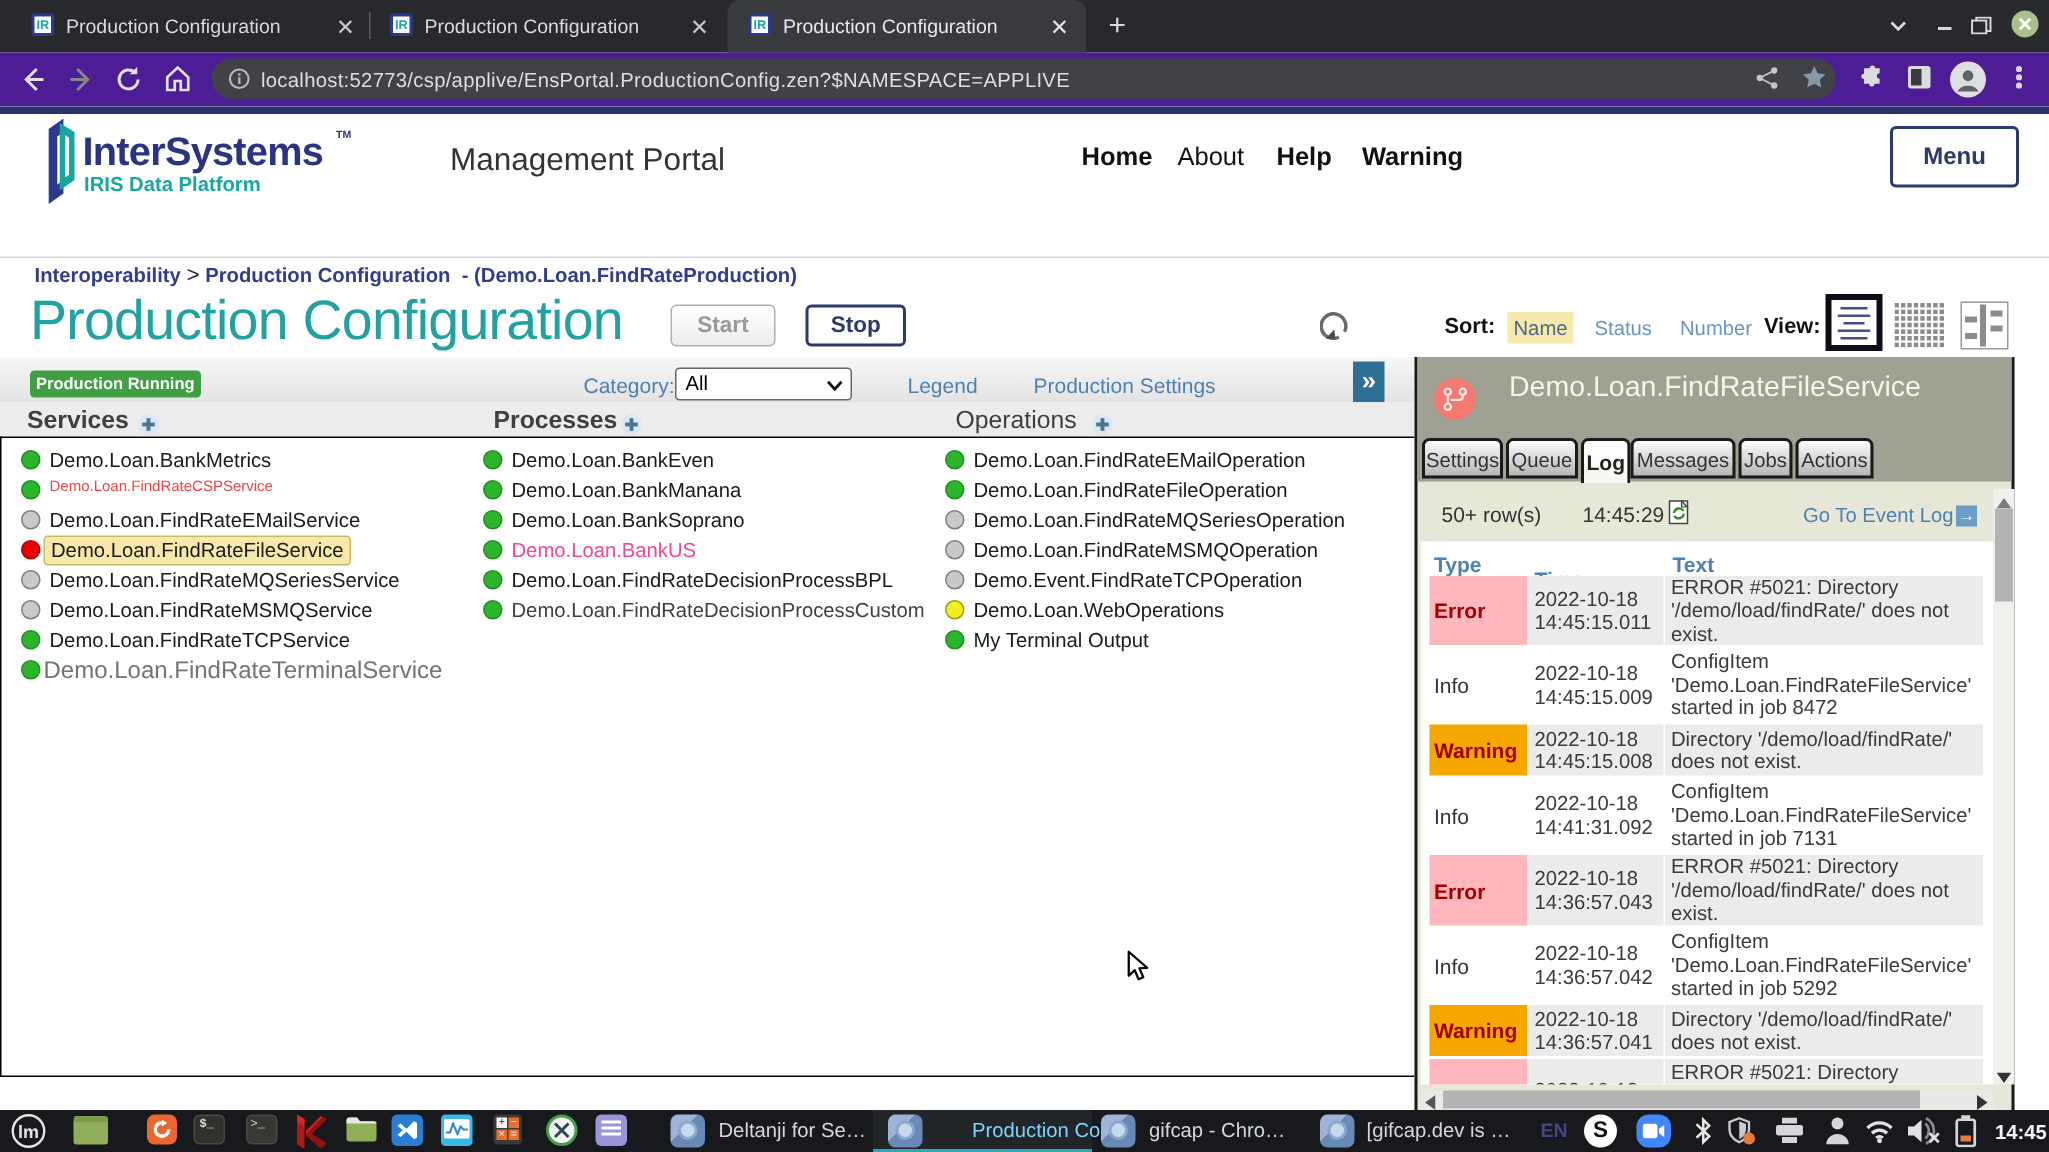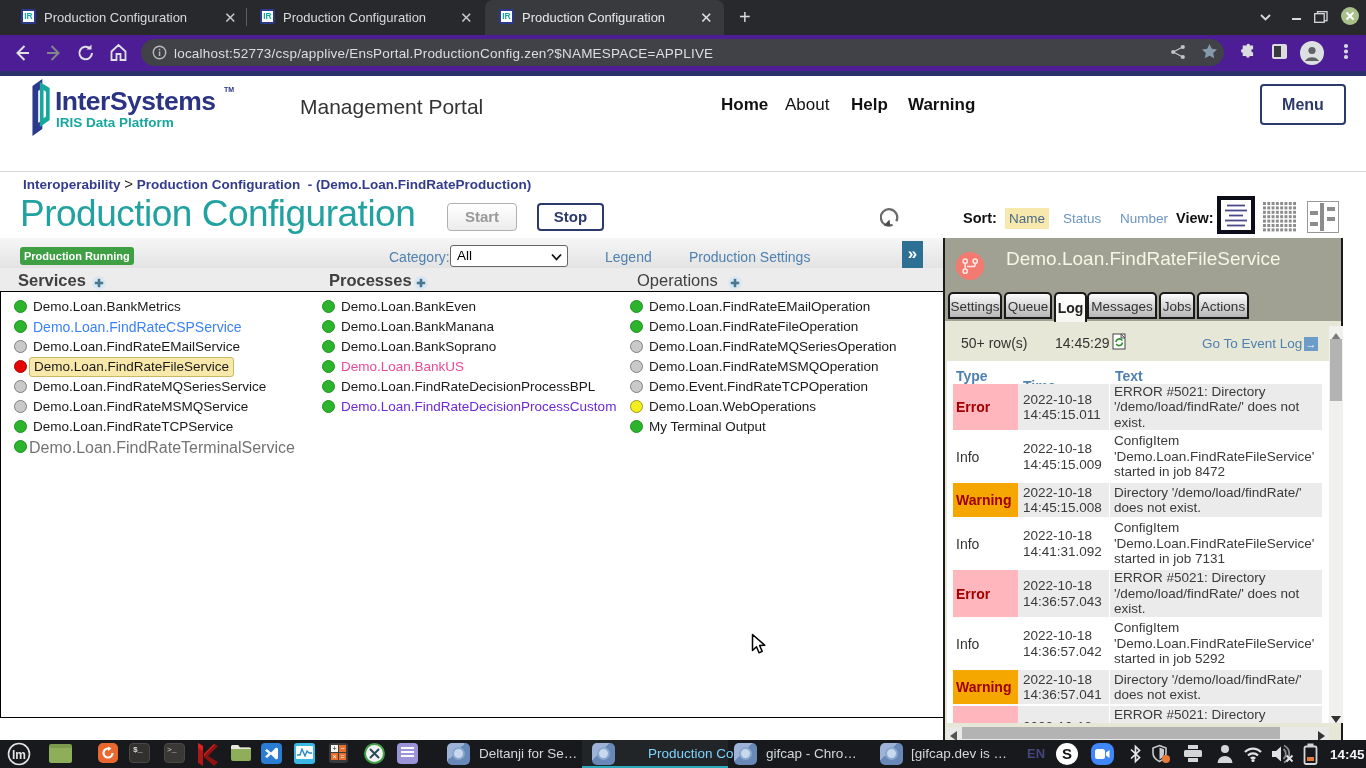--- a/index.html
+++ b/index.html
@@ -240,21 +240,21 @@
       <rect x="5.7" y="2.8" width="2.6" height="8.4" fill="#48788f"></rect>
       <rect x="2.8" y="5.7" width="8.4" height="2.6" fill="#48788f"></rect>
     </svg>
 
   <div class="abs" style="left:0;top:220px;width:943px;height:427px;background:#fff;border-top:1.5px solid #000;border-left:1.5px solid #000;border-bottom:1.5px solid #000" id="diagram"></div>
 
   <div id="items">
   <div class="abs" style="left:14px;top:229px;width:13px;height:13px;border-radius:50%;background:#2db42d;border:1px solid #1f8f1f"></div>
   <div class="abs" style="left:33px;top:228px;font-size:13.5px;color:#1a1a1a">Demo.Loan.BankMetrics</div>
   <div class="abs" style="left:14px;top:249px;width:13px;height:13px;border-radius:50%;background:#2db42d;border:1px solid #1f8f1f"></div>
-  <div class="abs" style="left:33px;top:248px;font-size:14px;color:#3b82f6">Demo.Loan.FindRateCSPService</div>
+  <div class="abs" style="left:33px;top:248px;font-size:10px;color:#ef4444">Demo.Loan.FindRateCSPService</div>
   <div class="abs" style="left:14px;top:269px;width:13px;height:13px;border-radius:50%;background:#c9c9c9;border:1px solid #7e7e7e"></div>
   <div class="abs" style="left:33px;top:268px;font-size:13.5px;color:#1a1a1a">Demo.Loan.FindRateEMailService</div>
   <div class="abs" style="left:14px;top:289px;width:13px;height:13px;border-radius:50%;background:#e60303;border:1px solid #a80202"></div>
   <div class="abs" style="left:29px;top:286px;background:#f8e9ab;border:1.5px solid #c9b964;border-radius:3px;padding:0px 4px;font-size:13.5px;color:#1a1a1a;line-height:18px">Demo.Loan.FindRateFileService</div>
   <div class="abs" style="left:14px;top:309px;width:13px;height:13px;border-radius:50%;background:#c9c9c9;border:1px solid #7e7e7e"></div>
   <div class="abs" style="left:33px;top:308px;font-size:13.5px;color:#1a1a1a">Demo.Loan.FindRateMQSeriesService</div>
   <div class="abs" style="left:14px;top:329px;width:13px;height:13px;border-radius:50%;background:#c9c9c9;border:1px solid #7e7e7e"></div>
   <div class="abs" style="left:33px;top:328px;font-size:13.5px;color:#1a1a1a">Demo.Loan.FindRateMSMQService</div>
   <div class="abs" style="left:14px;top:349px;width:13px;height:13px;border-radius:50%;background:#2db42d;border:1px solid #1f8f1f"></div>
   <div class="abs" style="left:33px;top:348px;font-size:13.5px;color:#1a1a1a">Demo.Loan.FindRateTCPService</div>
@@ -264,21 +264,21 @@
   <div class="abs" style="left:341px;top:228px;font-size:13.5px;color:#1a1a1a">Demo.Loan.BankEven</div>
   <div class="abs" style="left:322px;top:249px;width:13px;height:13px;border-radius:50%;background:#2db42d;border:1px solid #1f8f1f"></div>
   <div class="abs" style="left:341px;top:248px;font-size:13.5px;color:#1a1a1a">Demo.Loan.BankManana</div>
   <div class="abs" style="left:322px;top:269px;width:13px;height:13px;border-radius:50%;background:#2db42d;border:1px solid #1f8f1f"></div>
   <div class="abs" style="left:341px;top:268px;font-size:13.5px;color:#1a1a1a">Demo.Loan.BankSoprano</div>
   <div class="abs" style="left:322px;top:289px;width:13px;height:13px;border-radius:50%;background:#2db42d;border:1px solid #1f8f1f"></div>
   <div class="abs" style="left:341px;top:288px;font-size:13.5px;color:#ec4899">Demo.Loan.BankUS</div>
   <div class="abs" style="left:322px;top:309px;width:13px;height:13px;border-radius:50%;background:#2db42d;border:1px solid #1f8f1f"></div>
   <div class="abs" style="left:341px;top:308px;font-size:13.5px;color:#1a1a1a">Demo.Loan.FindRateDecisionProcessBPL</div>
   <div class="abs" style="left:322px;top:329px;width:13px;height:13px;border-radius:50%;background:#2db42d;border:1px solid #1f8f1f"></div>
-  <div class="abs" style="left:341px;top:328px;font-size:13.5px;color:#6d28d9">Demo.Loan.FindRateDecisionProcessCustom</div>
+  <div class="abs" style="left:341px;top:328px;font-size:13.5px;color:#404040">Demo.Loan.FindRateDecisionProcessCustom</div>
   <div class="abs" style="left:630px;top:229px;width:13px;height:13px;border-radius:50%;background:#2db42d;border:1px solid #1f8f1f"></div>
   <div class="abs" style="left:649px;top:228px;font-size:13.5px;color:#1a1a1a">Demo.Loan.FindRateEMailOperation</div>
   <div class="abs" style="left:630px;top:249px;width:13px;height:13px;border-radius:50%;background:#2db42d;border:1px solid #1f8f1f"></div>
   <div class="abs" style="left:649px;top:248px;font-size:13.5px;color:#1a1a1a">Demo.Loan.FindRateFileOperation</div>
   <div class="abs" style="left:630px;top:269px;width:13px;height:13px;border-radius:50%;background:#c9c9c9;border:1px solid #7e7e7e"></div>
   <div class="abs" style="left:649px;top:268px;font-size:13.5px;color:#1a1a1a">Demo.Loan.FindRateMQSeriesOperation</div>
   <div class="abs" style="left:630px;top:289px;width:13px;height:13px;border-radius:50%;background:#c9c9c9;border:1px solid #7e7e7e"></div>
   <div class="abs" style="left:649px;top:288px;font-size:13.5px;color:#1a1a1a">Demo.Loan.FindRateMSMQOperation</div>
   <div class="abs" style="left:630px;top:309px;width:13px;height:13px;border-radius:50%;background:#c9c9c9;border:1px solid #7e7e7e"></div>
   <div class="abs" style="left:649px;top:308px;font-size:13.5px;color:#1a1a1a">Demo.Event.FindRateTCPOperation</div>

